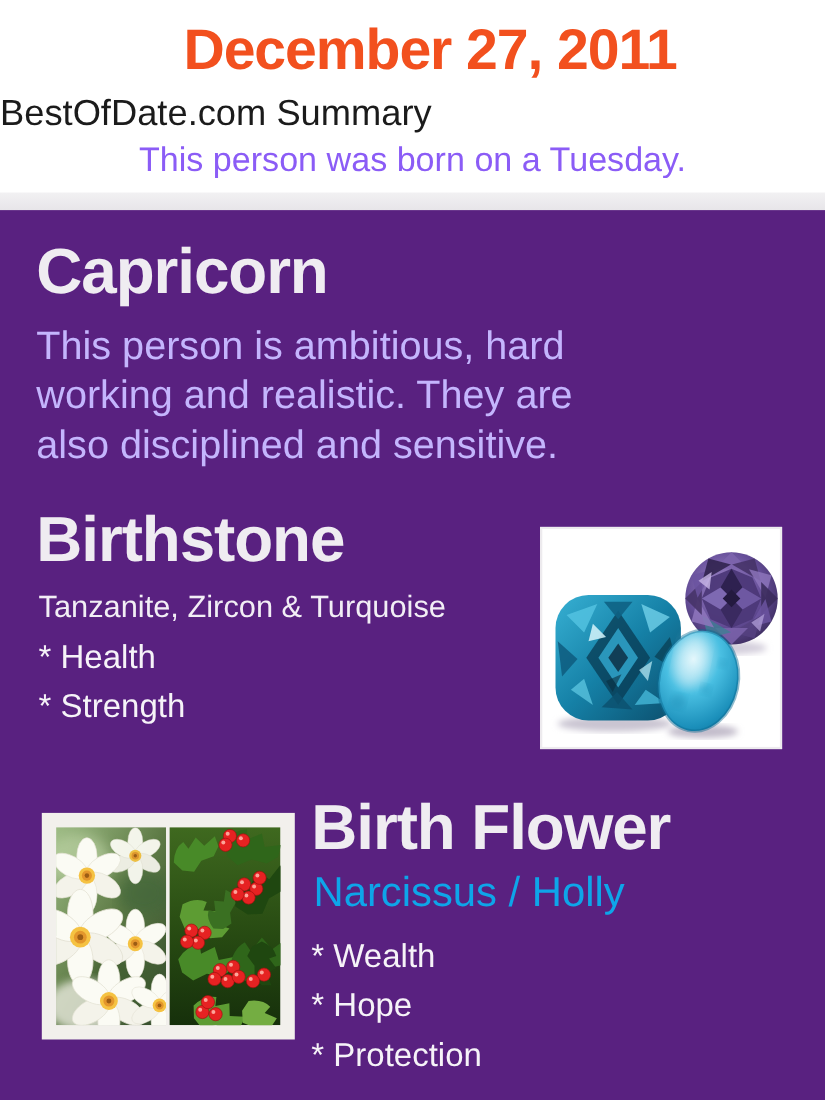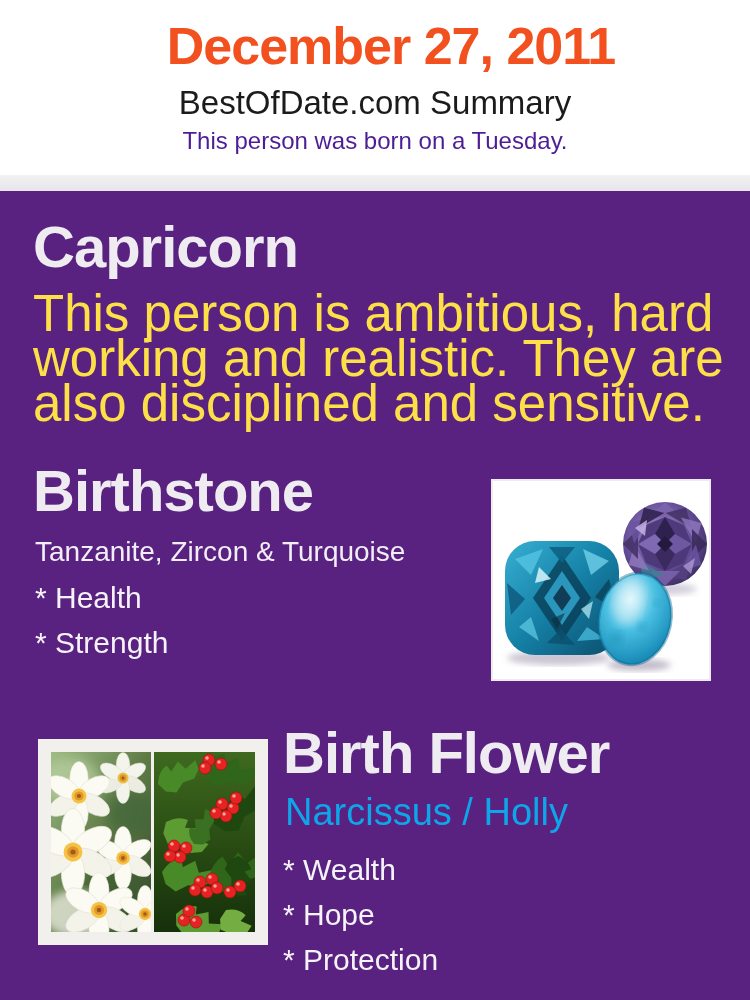--- a/index.html
+++ b/index.html
@@ -8,41 +8,41 @@
     font-family:"Liberation Sans","DejaVu Sans",sans-serif;
     background:#ffffff;
   }
   
   .header{position:absolute;left:0;top:0;width:750px;height:175px;background:#ffffff;}
   .date-title{
     position:absolute;left:0;top:16px;width:750px;text-align:center;
     font-size:52px;font-weight:bold;letter-spacing:-1px;color:#F2501E;padding-left:16px;
   }
   .site-summary{
-    position:absolute;left:0;top:84px;width:750px;text-align:center;
+    position:absolute;left:0;top:84px;width:750px;
     font-size:33px;color:#1b1b1b;
   }
   .weekday-line{
     position:absolute;left:0;top:127px;width:750px;text-align:center;
-    font-size:24px;color:#4c1d95;
+    font-size:31px;color:#8b5cf6;
   }
   .divider-strip{
     position:absolute;left:0;top:175px;width:750px;height:16px;
     background:linear-gradient(#f2f1f3,#e7e5e9);
   }
   
   .purple{position:absolute;left:0;top:191px;width:750px;height:819px;background:#592180;}
   .h-big{
     position:absolute;font-size:58px;font-weight:bold;color:#EFECF1;
     letter-spacing:-1px;white-space:nowrap;line-height:1.1;
   }
   .zodiac-name{left:33px;top:24px;}
   .zodiac-desc{
-    position:absolute;left:33px;top:100px;color:#fde047;
-    font-size:51px;line-height:45px;font-weight:normal;white-space:nowrap;
+    position:absolute;left:33px;top:100px;color:#c4b5fd;
+    font-size:36px;line-height:45px;font-weight:normal;white-space:nowrap;
   }
   .birthstone-title{left:33px;top:268px;}
   .sub-line{
     position:absolute;color:#F2EEF5;font-size:28px;white-space:nowrap;
   }
   .stones-line{left:35px;top:345px;}
   .trait-list{position:absolute;color:#F6F3F8;font-size:30px;line-height:45px;white-space:nowrap;}
   .stone-traits{left:35px;top:384px;}
   
   .gem-card{

